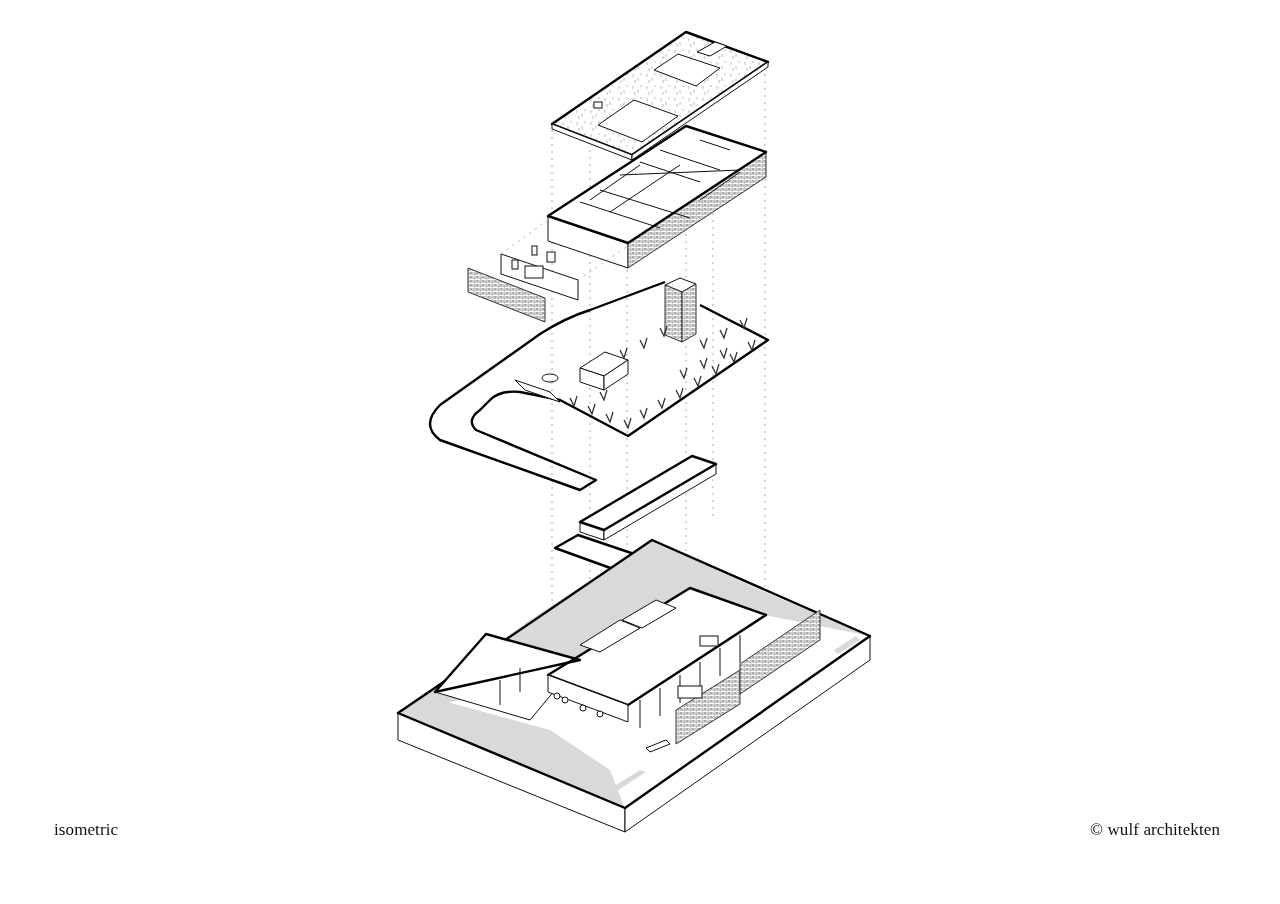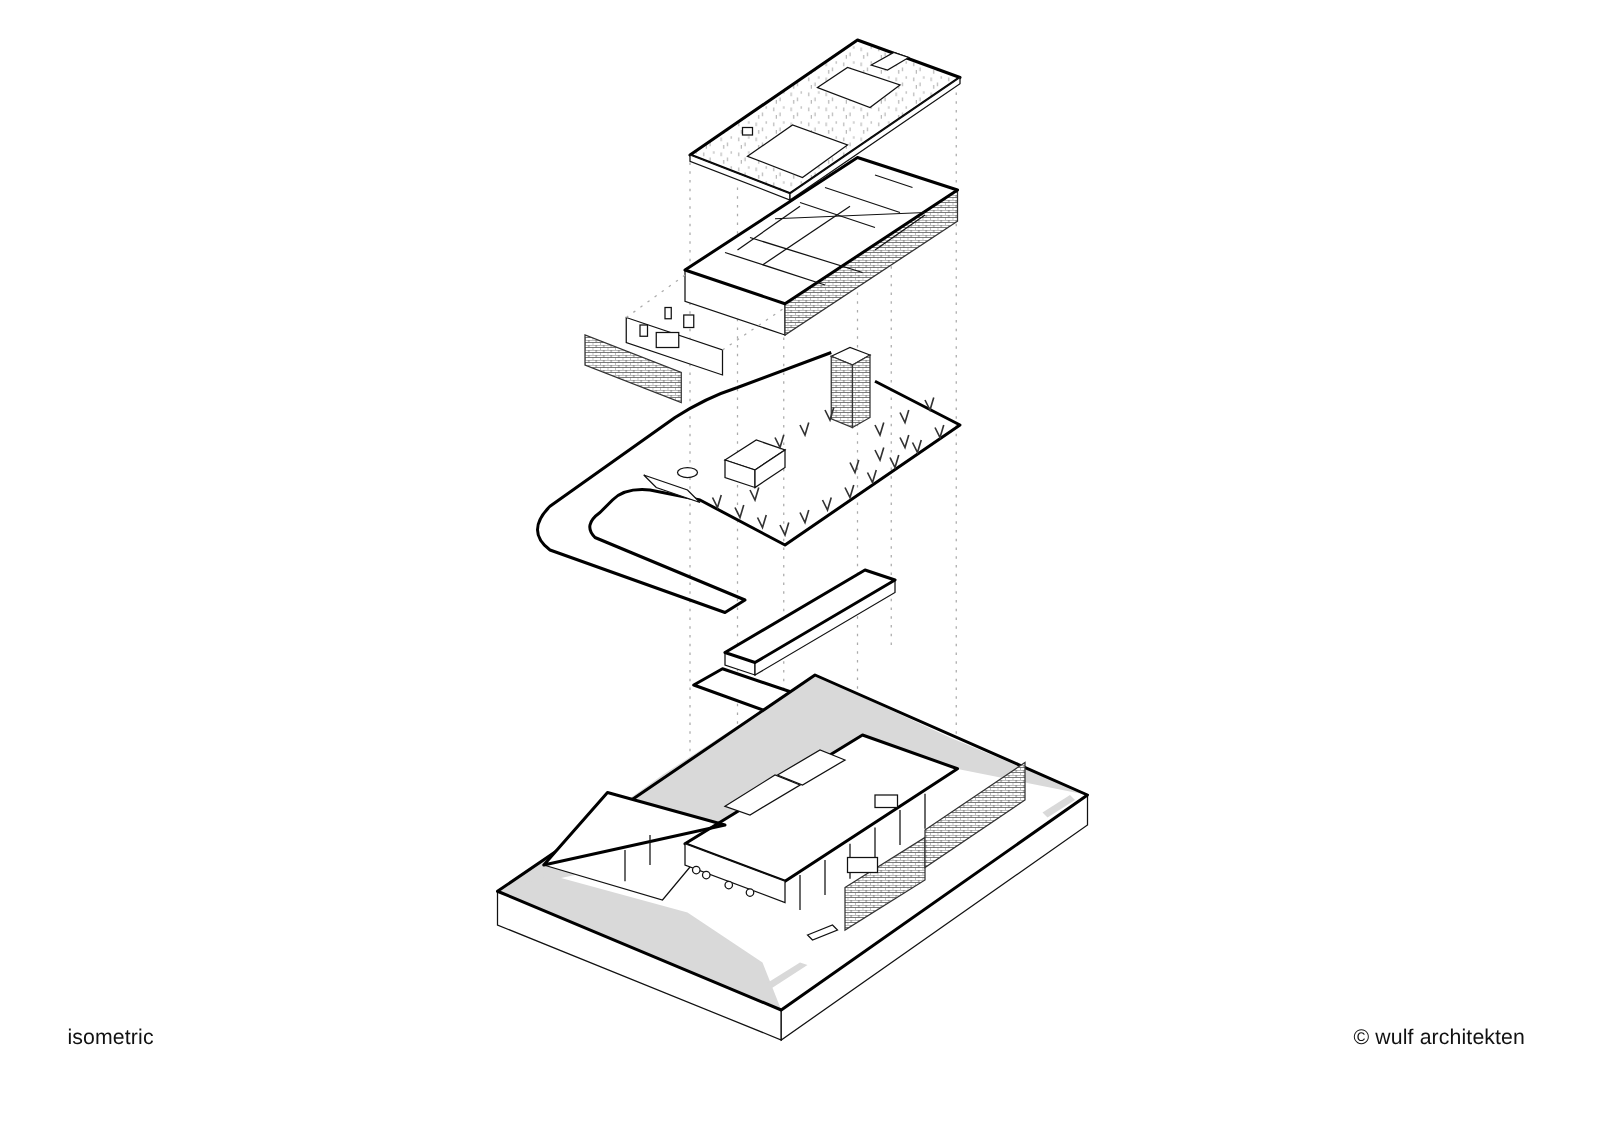--- a/index.html
+++ b/index.html
@@ -1,18 +1,18 @@
 <!DOCTYPE html>
 <html><head>
 <meta charset="utf-8">
 <style>
   html, body { margin: 0; padding: 0; background: #ffffff; }
   body { width: 1280px; height: 904px; position: relative; overflow: hidden; font-family: "Liberation Sans", sans-serif; }
   #drawing { position: absolute; left: 0; top: 0; width: 1280px; height: 904px; }
-  .caption { position: absolute; top: 820px; font-size: 17px; color: #111; font-family: Liberation Sans, sans-serif; letter-spacing: 0.1px; }
+  .caption { position: absolute; top: 820px; font-size: 17px; color: #111; font-family: Liberation Serif, serif; letter-spacing: 0.1px; }
   #caption-left { left: 54px; }
   #caption-right { right: 60px; margin-left: 12px; }
   .ln { fill: none; stroke: #111; stroke-width: 1; }
   .bold { fill: none; stroke: #000; stroke-width: 2.4; stroke-linejoin: round; }
   .dash { fill: none; stroke: #aaa; stroke-width: 1; stroke-dasharray: 2 5; }
   .face { fill: #fff; stroke: #111; stroke-width: 1; }
   .grey { fill: #d9d9d9; stroke: none; }
   .hatch { fill: url(#brick); stroke: #333; stroke-width: 1; }
   .grass { fill: url(#grass); stroke: #111; stroke-width: 1; }
   .tree { fill: none; stroke: #333; stroke-width: 1.3; }

